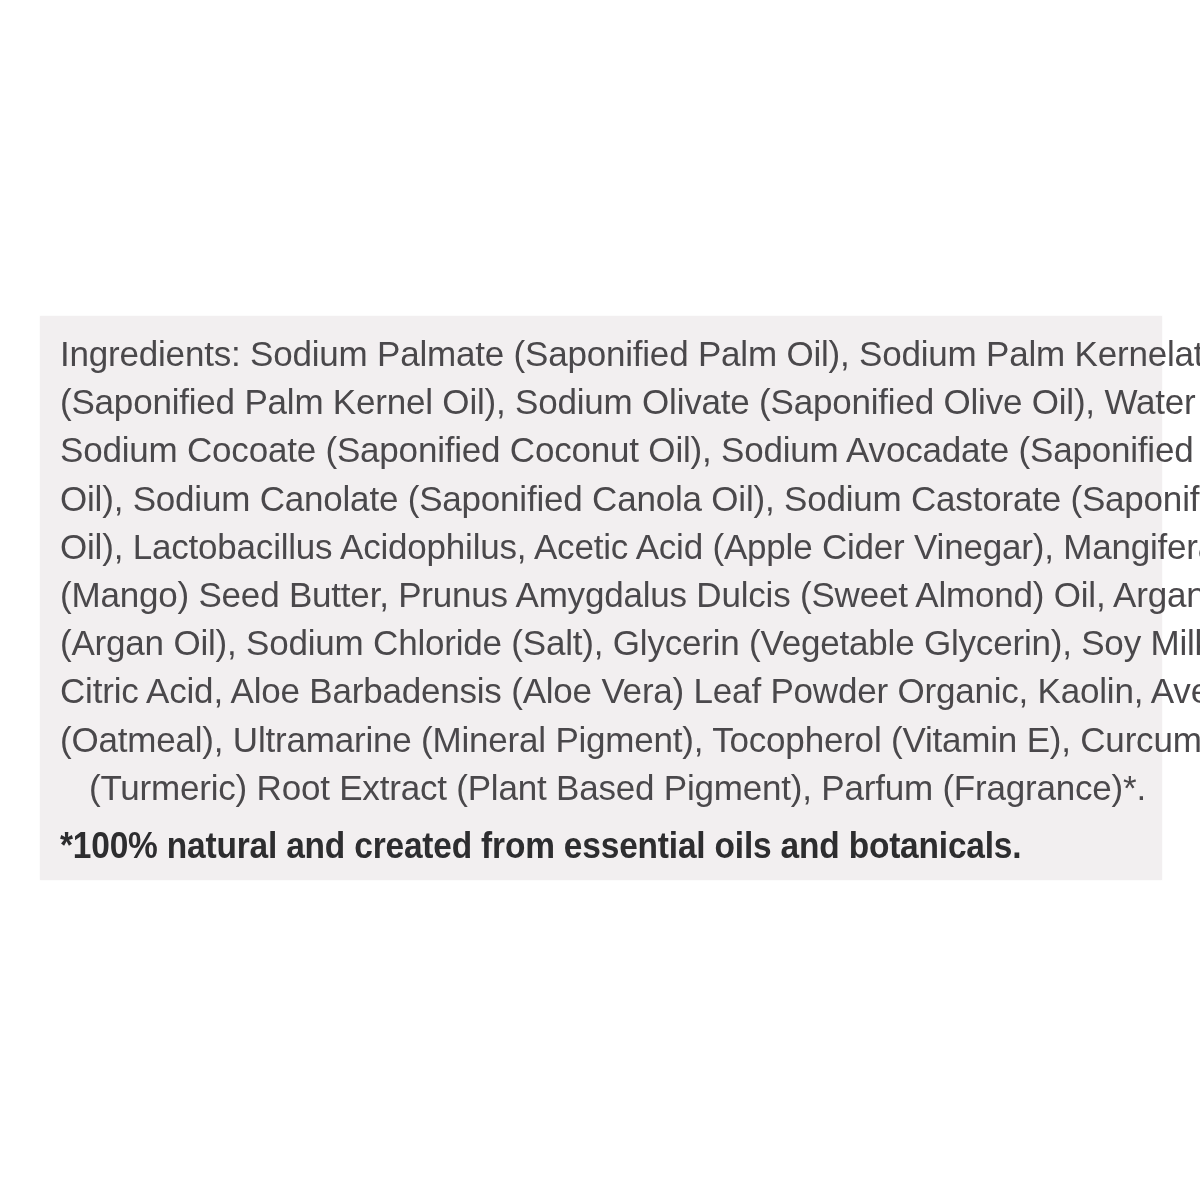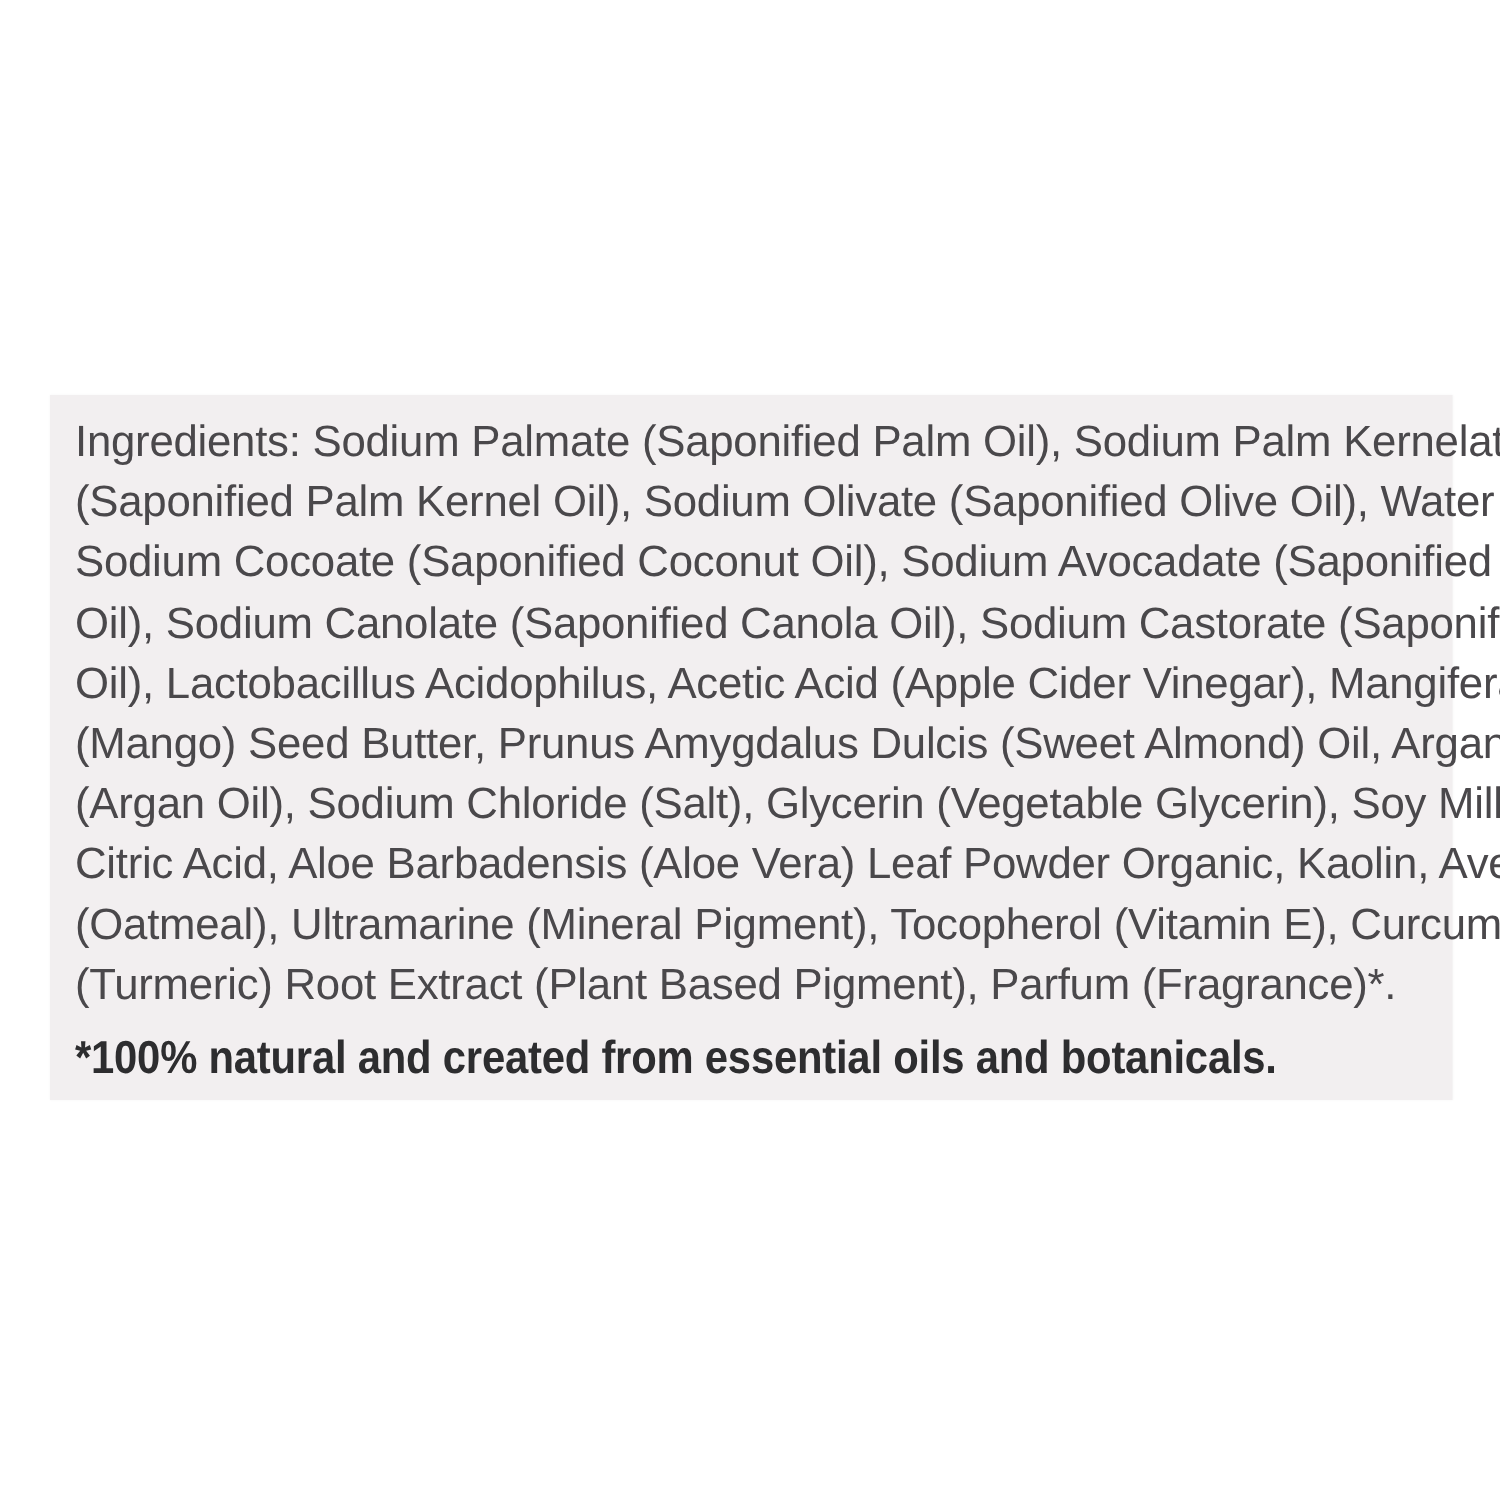--- a/index.html
+++ b/index.html
@@ -58,17 +58,17 @@
     <div class="ingredients-text">
       <div class="ing-line fit-body" style="color: rgb(74, 72, 75); transform: scaleX(1);">Ingredients: Sodium Palmate (Saponified Palm Oil), Sodium Palm Kernelate</div>
       <div class="ing-line fit-body" style="color: rgb(74, 72, 75); transform: scaleX(1);">(Saponified Palm Kernel Oil), Sodium Olivate (Saponified Olive Oil), Water (Aqua),</div>
       <div class="ing-line fit-body" style="color: rgb(74, 72, 75); transform: scaleX(1);">Sodium Cocoate (Saponified Coconut Oil), Sodium Avocadate (Saponified Avocado</div>
       <div class="ing-line fit-body" style="color: rgb(74, 72, 75); transform: scaleX(1);">Oil), Sodium Canolate (Saponified Canola Oil), Sodium Castorate (Saponified Castor</div>
       <div class="ing-line fit-body" style="color: rgb(74, 72, 75); transform: scaleX(1);">Oil), Lactobacillus Acidophilus, Acetic Acid (Apple Cider Vinegar), Mangifera Indica</div>
       <div class="ing-line fit-body" style="color: rgb(74, 72, 75); transform: scaleX(1);">(Mango) Seed Butter, Prunus Amygdalus Dulcis (Sweet Almond) Oil, Argania Spinosa</div>
       <div class="ing-line fit-body" style="color: rgb(74, 72, 75); transform: scaleX(1);">(Argan Oil), Sodium Chloride (Salt), Glycerin (Vegetable Glycerin), Soy Milk Powder,</div>
       <div class="ing-line fit-body" style="color: rgb(74, 72, 75); transform: scaleX(1);">Citric Acid, Aloe Barbadensis (Aloe Vera) Leaf Powder Organic, Kaolin, Avena Sativa</div>
       <div class="ing-line fit-body" style="color: rgb(74, 72, 75); transform: scaleX(1);">(Oatmeal), Ultramarine (Mineral Pigment), Tocopherol (Vitamin E), Curcuma Longo</div>
-      <div class="ing-line fit-body" style="color: rgb(74, 72, 75); transform: scaleX(1);">(Turmeric) Root Extract (Plant Based Pigment), Parfum (Fragrance)*.</div>
+      <div class="ing-line fit-body" style="color: rgb(74, 72, 75); transform: scaleX(1); text-align: right;">(Turmeric) Root Extract (Plant Based Pigment), Parfum (Fragrance)*.</div>
       <div class="footnote-line fit-foot" style="color: rgb(45, 45, 47); transform: scaleX(0.904236);">*100% natural and created from essential oils and botanicals.</div>
     </div>
   </div>
 </div>
 
 </body></html>

